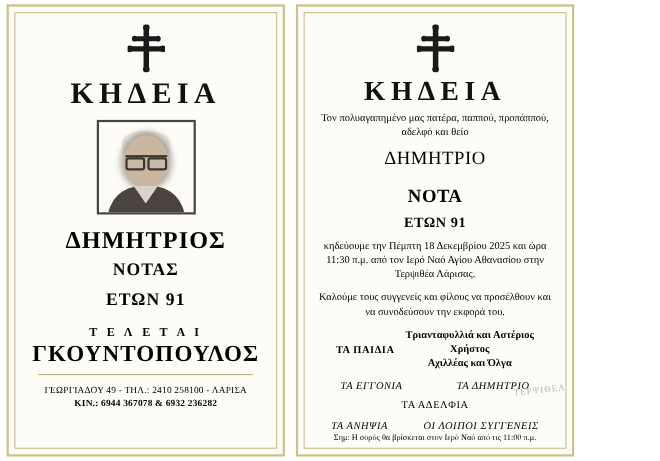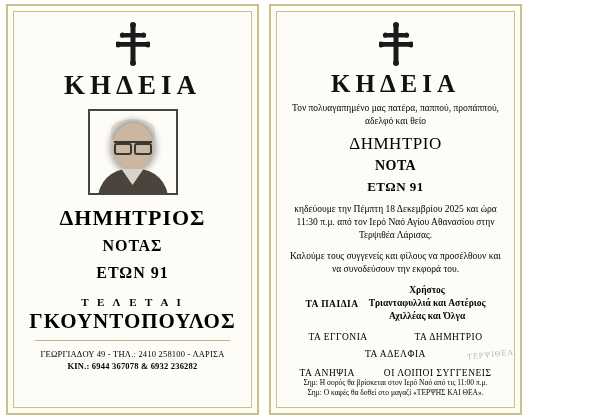--- a/index.html
+++ b/index.html
@@ -196,22 +196,22 @@
     line-height: 1.35;
     max-width: 230px;
   }
   .rname {
     margin-top: 6px;
     font-size: 17px;
     font-weight: 400;
     letter-spacing: .5px;
   }
   .rsurname {
-    margin-top: 4px;
-    font-size: 14px;
+    margin-top: 15px;
+    font-size: 17px;
     font-weight: 700;
     letter-spacing: .5px;
   }
   .rage {
     margin-top: 5px;
     font-size: 13px;
     font-weight: 700;
     letter-spacing: .5px;
   }
   .para {
@@ -246,20 +246,21 @@
     text-align: center;
     line-height: 1.35;
   }
   .row-two {
     margin-top: 9px;
     width: 100%;
     display: flex;
     justify-content: space-around;
     font-size: 9.5px;
     letter-spacing: .5px;
+    font-style: italic;
   }
   .row-one {
     margin-top: 7px;
     font-size: 9.5px;
     letter-spacing: .5px;
   }
   .notes {
     margin-top: auto;
     width: 100%;
     font-size: 7.5px;
@@ -351,41 +352,40 @@
       <div class="rname">ΔΗΜΗΤΡΙΟ</div>
       <div class="rsurname">ΝΟΤΑ</div>
       <div class="rage">ΕΤΩΝ 91</div>
 
       <div class="para">κηδεύουμε την Πέμπτη 18 Δεκεμβρίου 2025 και ώρα 11:30 π.μ. από τον Ιερό Ναό Αγίου Αθανασίου στην Τερψιθέα Λάρισας.</div>
       <div class="para2">Καλούμε τους συγγενείς και φίλους να προσέλθουν και να συνοδεύσουν την εκφορά του.</div>
 
       <div class="family">
         <div class="lbl">ΤΑ ΠΑΙΔΙΑ</div>
         <div class="vals">
+          <div>Τριανταφυλλιά και Αστέριος</div>
           <div>Χρήστος</div>
-          <div>Τριανταφυλλιά και Αστέριος</div>
           <div>Αχιλλέας και Όλγα</div>
         </div>
       </div>
 
       <div class="row-two">
         <span>ΤΑ ΕΓΓΟΝΙΑ</span>
         <span>ΤΑ ΔΗΜΗΤΡΙΟ</span>
       </div>
 
       <div class="row-one">ΤΑ ΑΔΕΛΦΙΑ</div>
 
       <div class="row-two">
         <span>ΤΑ ΑΝΗΨΙΑ</span>
         <span>ΟΙ ΛΟΙΠΟΙ ΣΥΓΓΕΝΕΙΣ</span>
       </div>
 
       <div class="watermark">ΤΕΡΨΙΘΕΑ</div>
 
       <div class="notes">
         <div>Σημ: Η σορός θα βρίσκεται στον Ιερό Ναό από τις 11:00 π.μ.</div>
-        <div>Σημ: Ο καφές θα δοθεί στο μαγαζί «ΤΕΡΨΗΣ ΚΑΙ ΘΕΑ».</div>
       </div>
 
     </div>
   </div>
 
 </div>
 
 </body></html>

